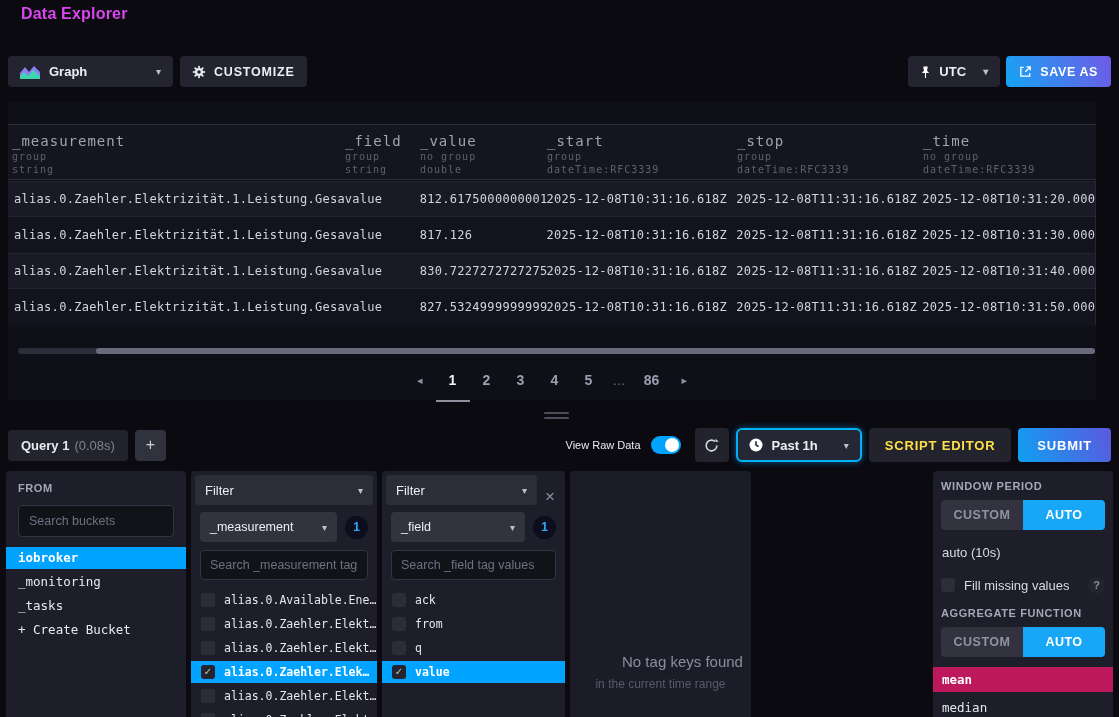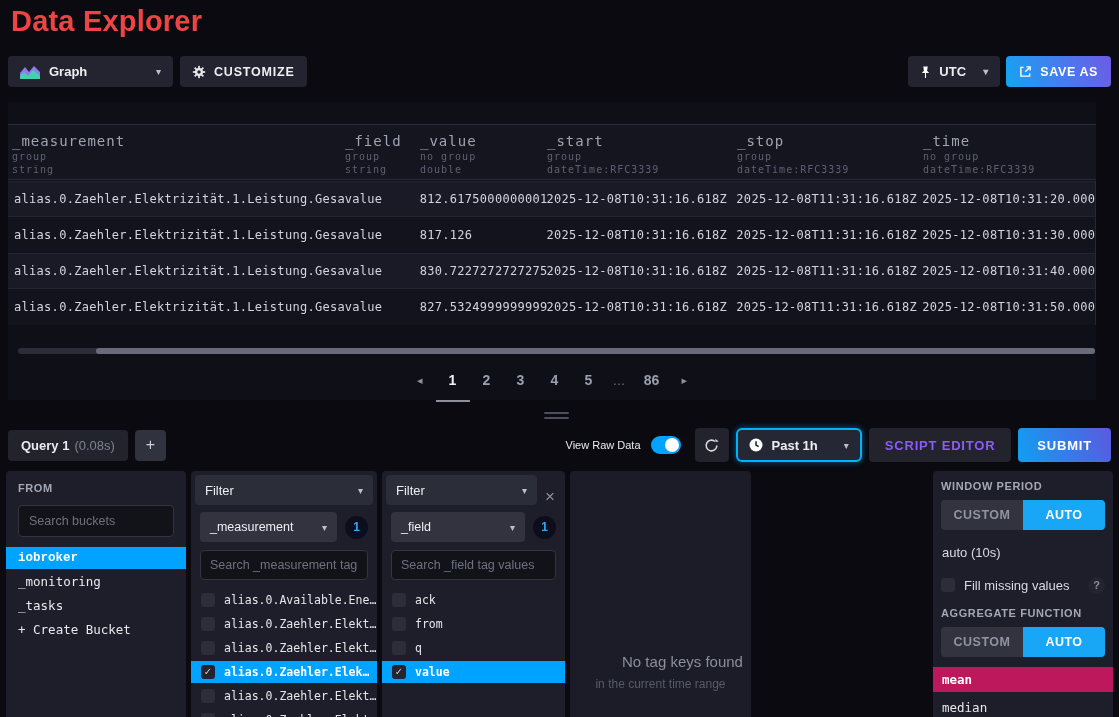--- a/index.html
+++ b/index.html
@@ -2,21 +2,21 @@
 <html><head>
 <meta charset="utf-8">
 <style>
   * { margin:0; padding:0; box-sizing:border-box; }
   html,body { width:1119px; height:717px; overflow:hidden; }
   body { background:#0a0a10; font-family:"Liberation Sans", sans-serif; color:#edeef2; position:relative; }
   .spacer { flex:1; }
   .caret { color:#bdc0cb; font-size:10px; margin-left:auto; padding-left:10px; }
 
   
-  .page-title { position:absolute; left:11px; top:5px; font-size:29px; font-weight:700; color:#ef4444; letter-spacing:.2px; }
+  .page-title { position:absolute; left:21px; top:5px; font-size:16px; font-weight:700; color:#d946ef; letter-spacing:.2px; }
 
   
   .top-toolbar { position:absolute; left:8px; right:8px; top:56px; height:31px; display:flex; align-items:stretch; }
   .dd, .btn { display:flex; align-items:center; background:#23242f; border-radius:4px; padding:0 12px; font-size:13px; color:#eceef2; border:none; cursor:pointer; }
   .viewtype { width:165px; }
   .viewtype .lbl { margin-left:9px; font-weight:700; }
   .customize { margin-left:7px; font-weight:700; letter-spacing:.8px; font-size:12.5px; }
   .customize .ico { margin-right:8px; display:flex; }
   .utc { width:92px; font-weight:700; }
   .utc .lbl { margin-left:8px; }
@@ -64,36 +64,36 @@
   .qt-name { font-weight:700; color:#e9eaef; }
   .qt-time { color:#7e8292; margin-left:5px; }
   .add-query { width:31px; height:31px; margin-left:7px; background:#30323d; border:none; border-radius:4px; color:#cdd0d8; font-size:16px; cursor:pointer; }
   .raw-label { font-size:11px; color:#e9eaef; margin-right:10px; }
   .toggle { width:30px; height:18px; border-radius:9px; background:#00a3ff; position:relative; cursor:pointer; }
   .toggle .knob { position:absolute; right:2px; top:2px; width:14px; height:14px; border-radius:50%; background:#fff; }
   .icon-btn { width:34px; height:34px; margin-left:14px; background:#22232d; border:none; border-radius:4px; display:flex; align-items:center; justify-content:center; cursor:pointer; }
   .range-dd { height:34px; margin-left:7px; display:flex; align-items:center; background:#252834; border:2px solid #00b3f5; box-shadow:0 0 6px rgba(0,160,255,.55); border-radius:6px; padding:0 11px; cursor:pointer; }
   .range-dd .lbl { font-size:13px; font-weight:700; margin-left:9px; }
   .range-dd .caret { padding-left:26px; }
-  .script-btn { height:34px; margin-left:7px; background:#22232d; border:none; border-radius:4px; padding:0 16px; color:#8b5cf6; font-size:13px; font-weight:700; letter-spacing:.8px; cursor:pointer; }
+  .script-btn { height:34px; margin-left:7px; background:#22232d; border:none; border-radius:4px; padding:0 16px; color:#fde047; font-size:13px; font-weight:700; letter-spacing:.8px; cursor:pointer; }
   .submit { height:34px; margin-left:7px; padding:0 19px; font-size:13px; letter-spacing:.8px; background:linear-gradient(70deg,#0fa0f2 0%,#5b59dd 100%); }
 
   
   .builder { position:absolute; left:6px; top:471px; right:6px; height:260px; display:flex; }
   .panel { background:#1d1e29; border-radius:4px; position:relative; height:260px; }
   .panel-label { font-size:11px; font-weight:700; letter-spacing:.6px; color:#a4a7b6; }
   .search { display:block; background:#121219; border:1px solid #33343f; border-radius:4px; color:#c7cad4; font-size:12.5px; font-family:"Liberation Sans",sans-serif; outline:none; }
   .search::placeholder { color:#6e7180; }
 
   .from-panel { width:180px; margin-right:5px; }
   .from-panel .panel-label { padding:11px 12px 0; }
   .from-panel .search { margin:11px 12px 0; width:156px; height:32px; padding:0 10px; }
   .bucket-list { margin-top:10px; }
   .bucket { height:22px; line-height:22px; padding-left:12px; font-family:"DejaVu Sans Mono", monospace; font-size:12.5px; color:#e8e9ee; margin-bottom:2px; cursor:pointer; white-space:nowrap; }
-  .bucket.selected { background:#00a3ff; color:#fff; font-weight:700;font-family:Liberation Mono, monospace; }
+  .bucket.selected { background:#00a3ff; color:#fff; font-weight:700; }
 
   .filter-panel { width:186px; margin-right:5px; }
   .filter-head { display:flex; align-items:flex-end; padding:4px 4px 0; }
   .filter-dd { flex:1; height:30px; background:#2b2d38; border-radius:4px; display:flex; align-items:center; padding:0 10px; font-size:13px; cursor:pointer; }
   .close-x { color:#8d909e; font-size:17px; padding:0 6px 0 8px; cursor:pointer; line-height:1; }
   .key-row { display:flex; align-items:center; margin:7px 9px 0; }
   .key-dd { flex:1; height:30px; background:#32333f; border-radius:4px; display:flex; align-items:center; padding:0 10px; font-size:12.5px; cursor:pointer; }
   .count-badge { width:23px; height:23px; border-radius:50%; background:#0c0e1d; color:#2fa9f5; font-size:12px; font-weight:700; display:flex; align-items:center; justify-content:center; margin-left:8px; }
   .filter-panel .search { margin:8px 9px 0; width:168px; height:30px; padding:0 9px; }
   .check-list { margin-top:9px; }

